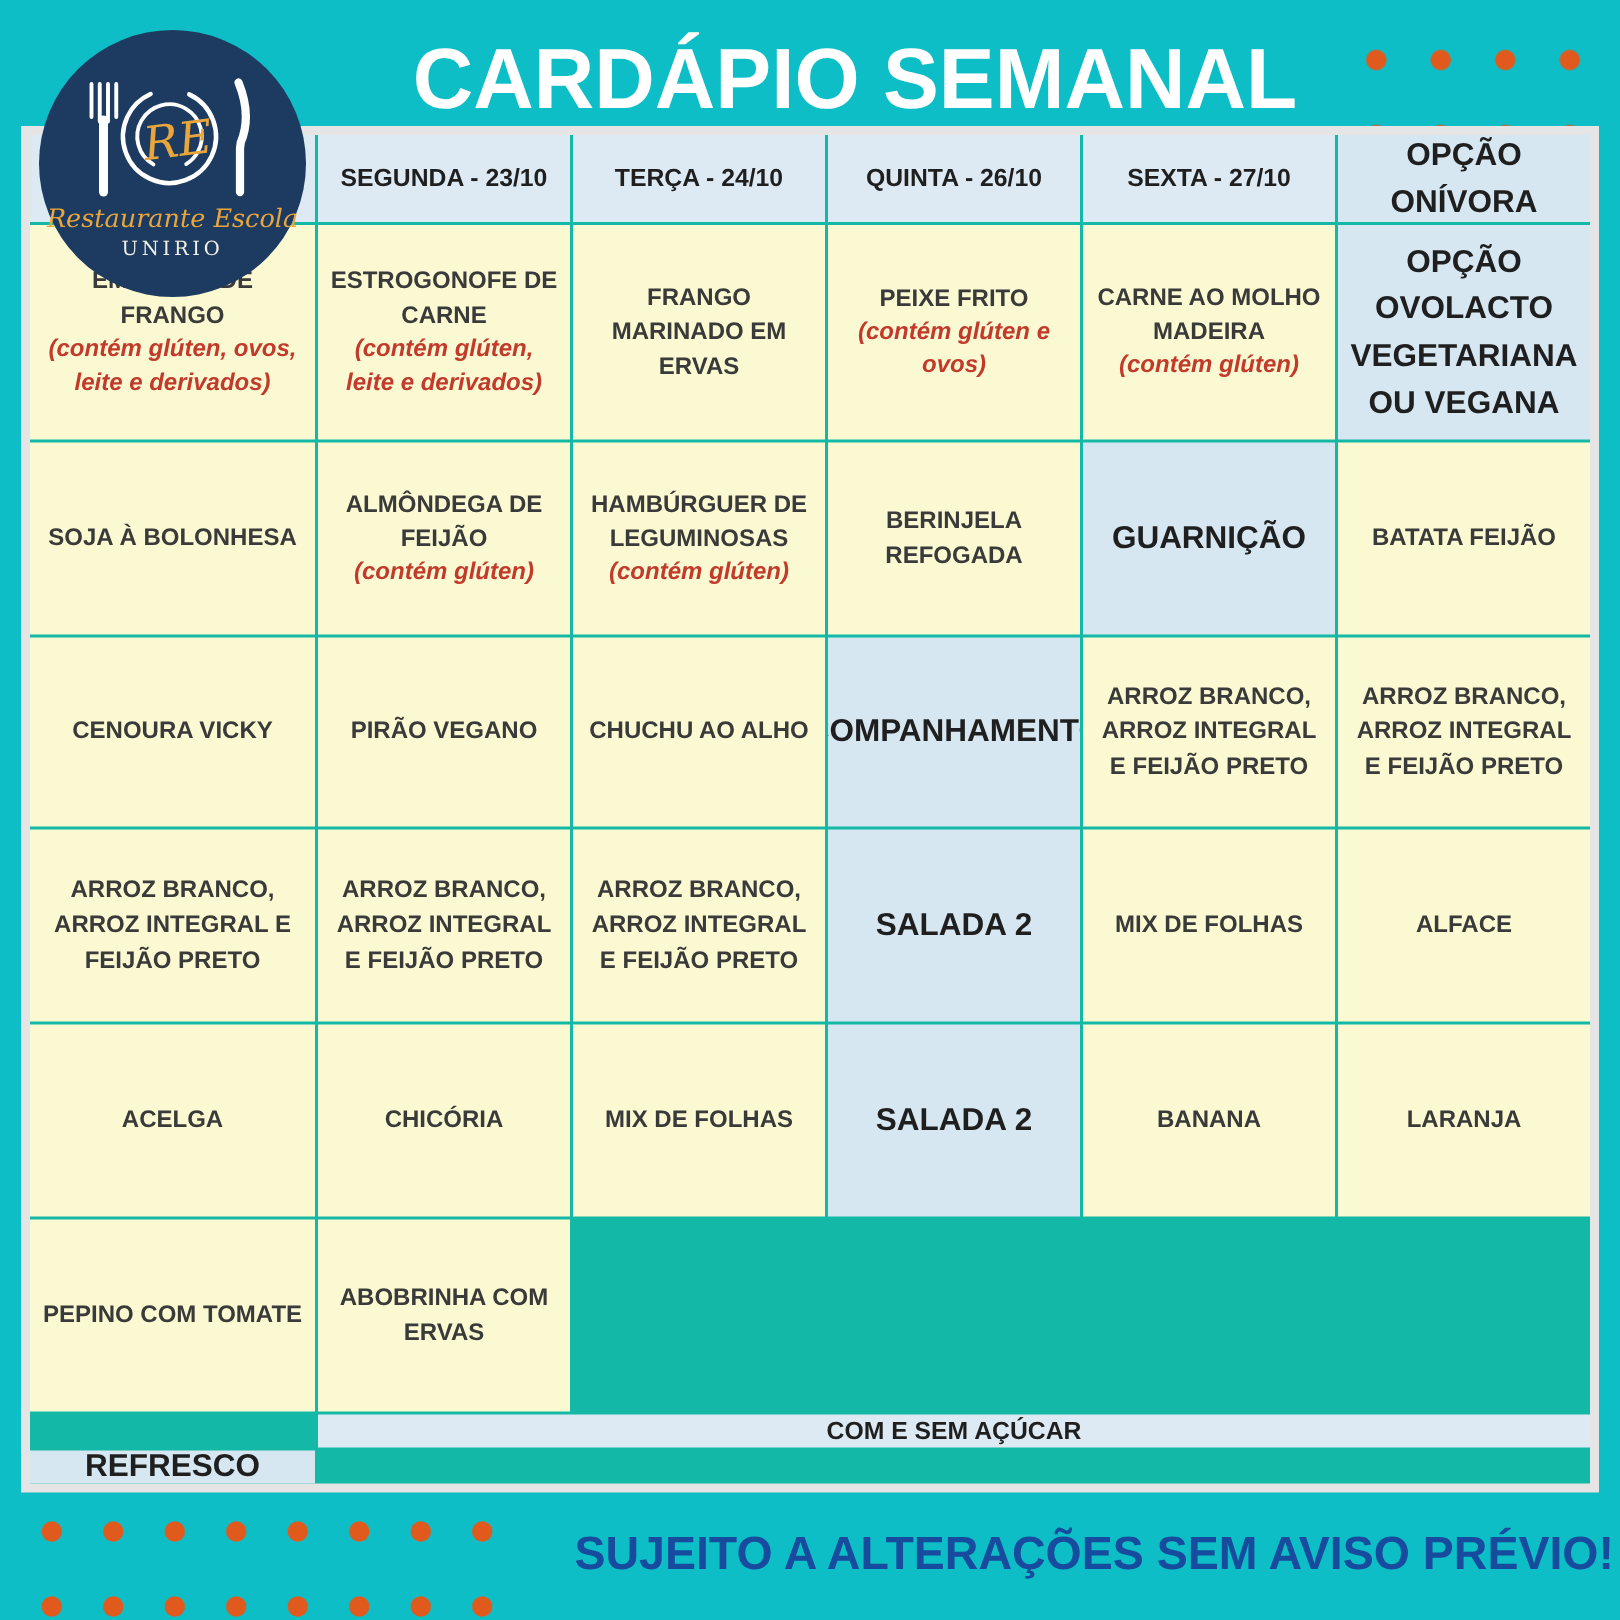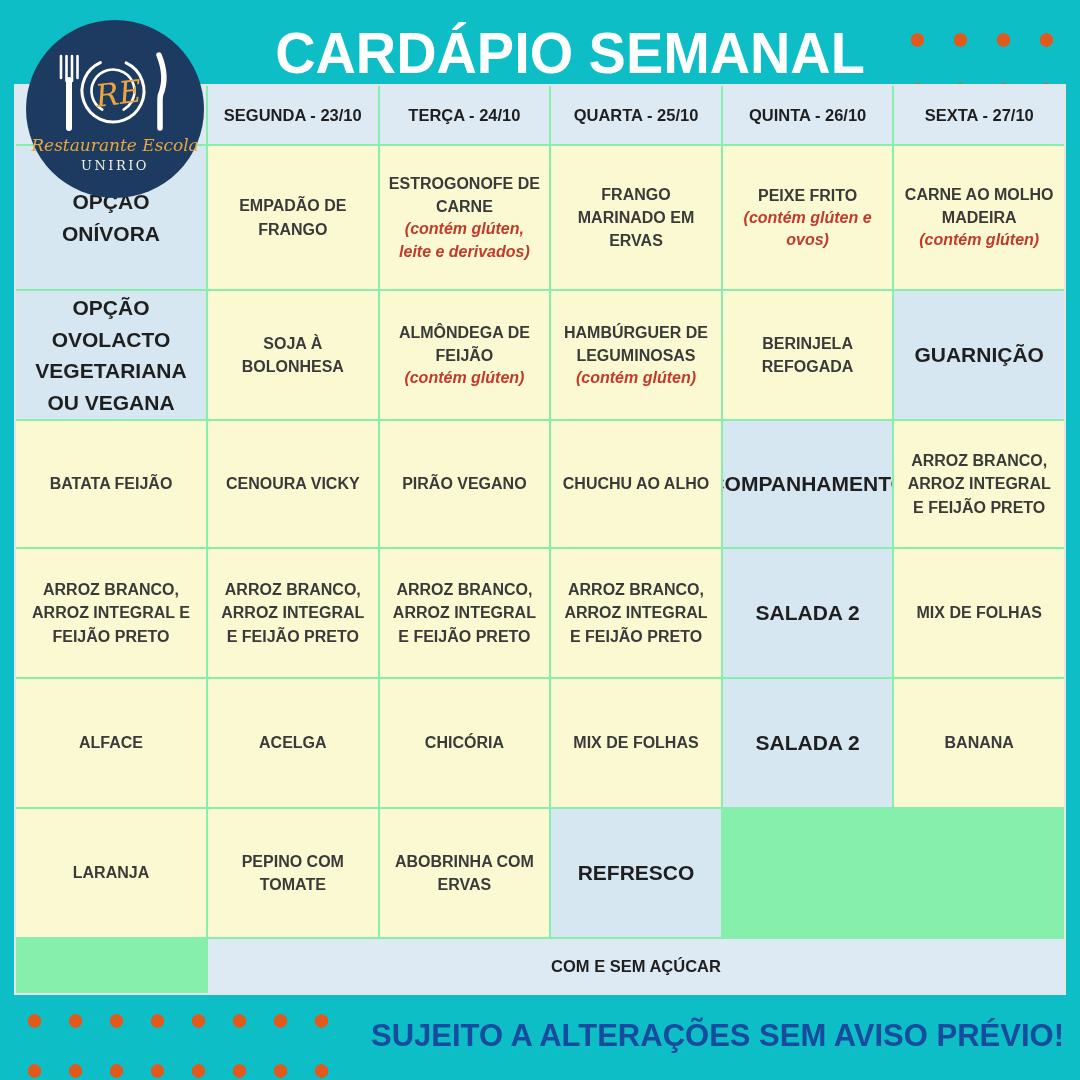--- a/index.html
+++ b/index.html
@@ -26,36 +26,36 @@
     background-size:41px 50px;
   }
   
   .logo{position:absolute;left:24px;top:18px;width:182px;height:182px;z-index:5;}
   
   .menu-table{
     position:absolute;left:14px;top:84px;width:1052px;height:911px;
     display:grid;box-sizing:border-box;
     grid-template-columns:190px repeat(5,1fr);
     grid-template-rows:58px 143px 128px 126px 128px 128px 128px auto;
-    gap:2px;background:#86efac;border:2px solid #e5e5e5;
+    gap:2px;background:#14b8a6;border:6px solid #e5e5e5;
   }
   .cell{
     display:flex;flex-direction:column;justify-content:center;align-items:center;
     text-align:center;padding:4px 8px;box-sizing:border-box;overflow:hidden;
   }
   .corner,.hcell{background:#DDEAF3;}
   .hcell{font-size:16.5px;font-weight:bold;color:#1f1f1f;}
   .lcell{background:#D6E7F2;font-size:21px;font-weight:bold;color:#1f1f1f;line-height:1.5;}
   .dcell{background:#FBF9D1;}
   .dish{font-size:16px;font-weight:bold;color:#3a3a3a;line-height:1.45;}
   .note{font-size:16px;font-weight:bold;font-style:italic;color:#C13A2C;line-height:1.4;}
   .merged{grid-column:2/7;background:#DDEAF3;font-size:16.5px;font-weight:bold;color:#1f1f1f;}
   
   .footer-note{
-    position:absolute;right:16px;top:1018px;
+    position:absolute;right:4px;top:1018px;
     color:#174B9D;font-size:31px;font-weight:bold;letter-spacing:0px;
     white-space:nowrap;
   }
 </style>
 </head>
 <body>
 
 <div class="canvas">
 
   <div class="top-dots"></div>
@@ -84,27 +84,27 @@
       <text x="91" y="133" text-anchor="middle" font-family="DejaVu Serif, serif" font-style="italic" font-size="17" fill="#E8A63C">Restaurante Escola</text>
       <text x="91" y="152" text-anchor="middle" font-family="DejaVu Serif, serif" font-size="13" letter-spacing="2.5" fill="#F2EFE4">UNIRIO</text>
     </svg>
   </div>
 
   <div class="menu-table">
 
     <div class="cell corner"></div>
     <div class="cell hcell">SEGUNDA - 23/10</div>
     <div class="cell hcell">TERÇA - 24/10</div>
-    <div class="cell hcell">QUARTA - 25/10</div>
     <div class="cell hcell">QUINTA - 26/10</div>
     <div class="cell hcell">SEXTA - 27/10</div>
 
     <div class="cell lcell">OPÇÃO ONÍVORA</div>
     <div class="cell dcell">
       <div class="dish">EMPADÃO DE FRANGO</div>
+      <div class="note">(contém glúten, ovos, leite e derivados)</div>
     </div>
     <div class="cell dcell">
       <div class="dish">ESTROGONOFE DE CARNE</div>
       <div class="note">(contém glúten, leite e derivados)</div>
     </div>
     <div class="cell dcell">
       <div class="dish">FRANGO MARINADO EM ERVAS</div>
     </div>
     <div class="cell dcell">
       <div class="dish">PEIXE FRITO</div>
@@ -186,20 +186,20 @@
     <div class="cell dcell">
       <div class="dish">LARANJA</div>
     </div>
     <div class="cell dcell">
       <div class="dish">PEPINO COM TOMATE</div>
     </div>
     <div class="cell dcell">
       <div class="dish">ABOBRINHA COM ERVAS</div>
     </div>
 
+    <div class="cell merged">COM E SEM AÇÚCAR</div>
     <div class="cell lcell">REFRESCO</div>
-    <div class="cell merged">COM E SEM AÇÚCAR</div>
 
   </div>
 
   <div class="footer-note">SUJEITO A ALTERAÇÕES SEM AVISO PRÉVIO!</div>
 
 </div>
 
 </body></html>

